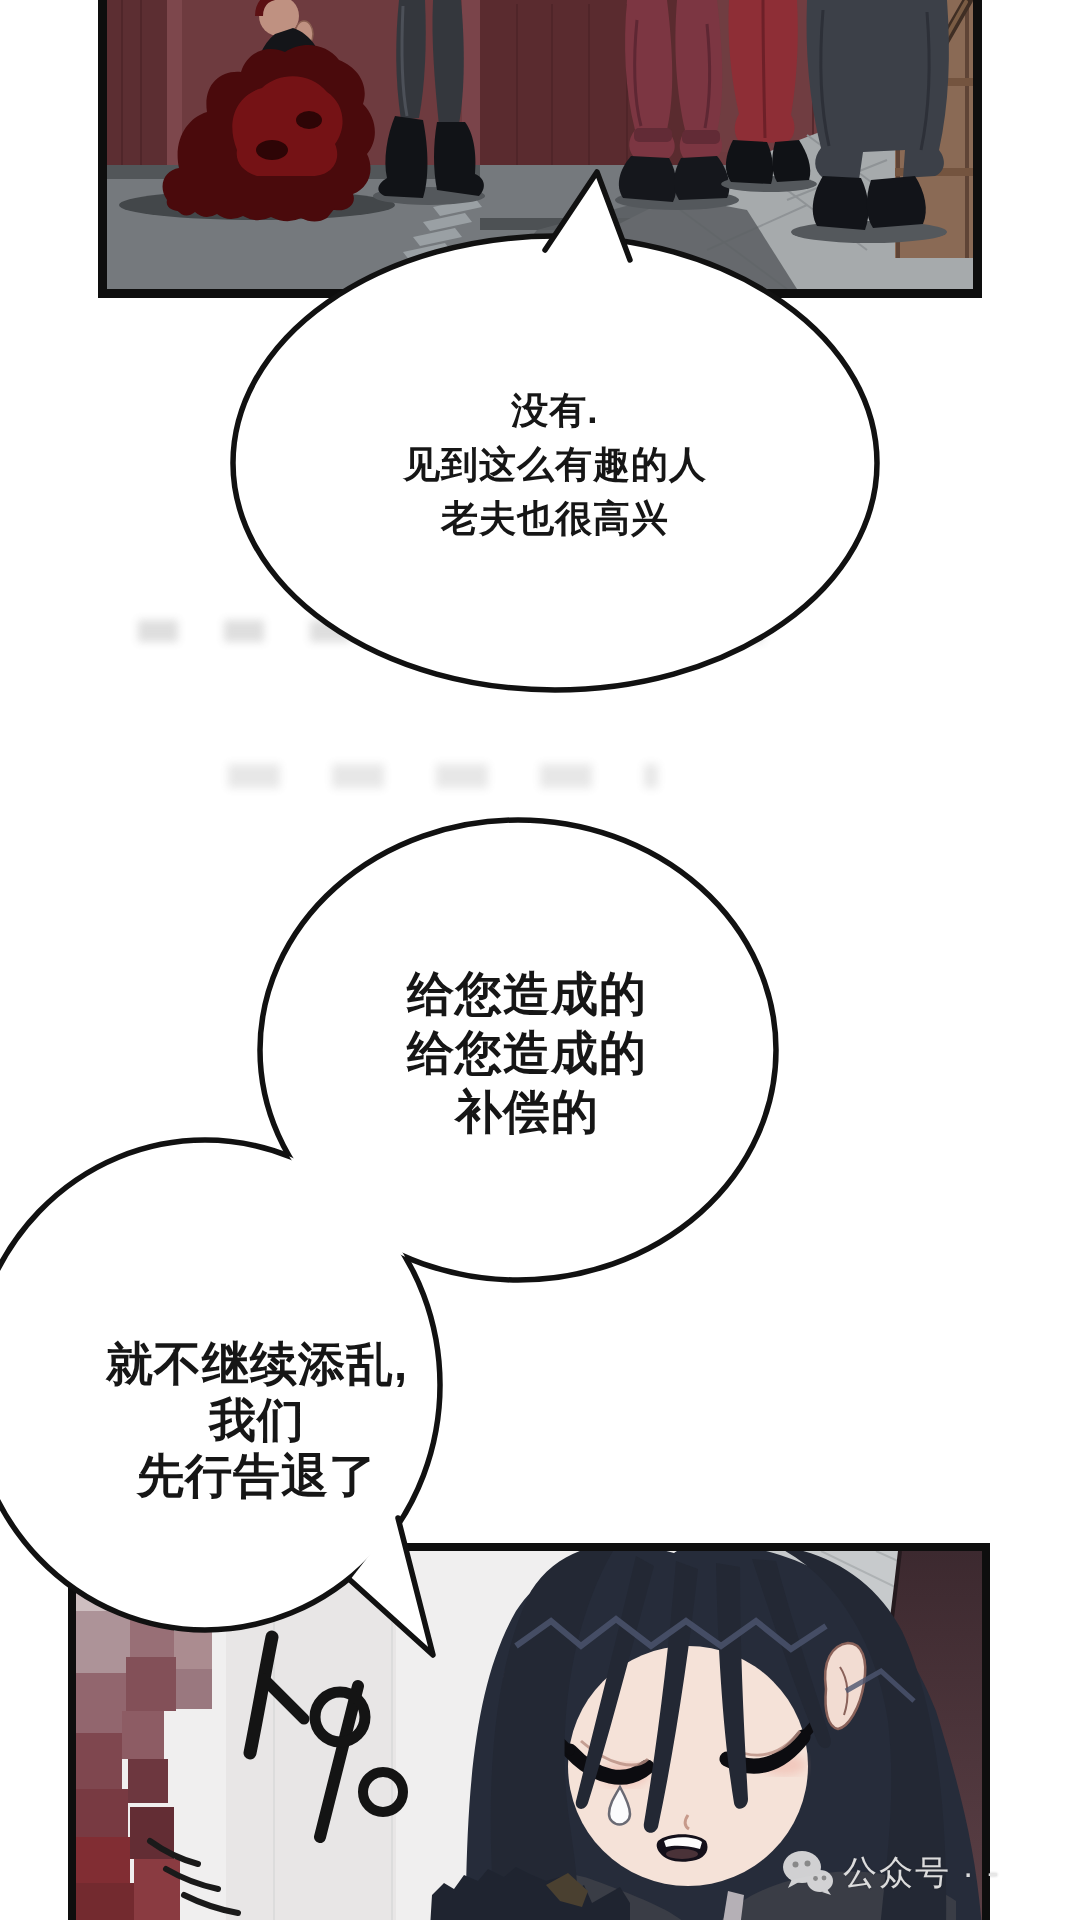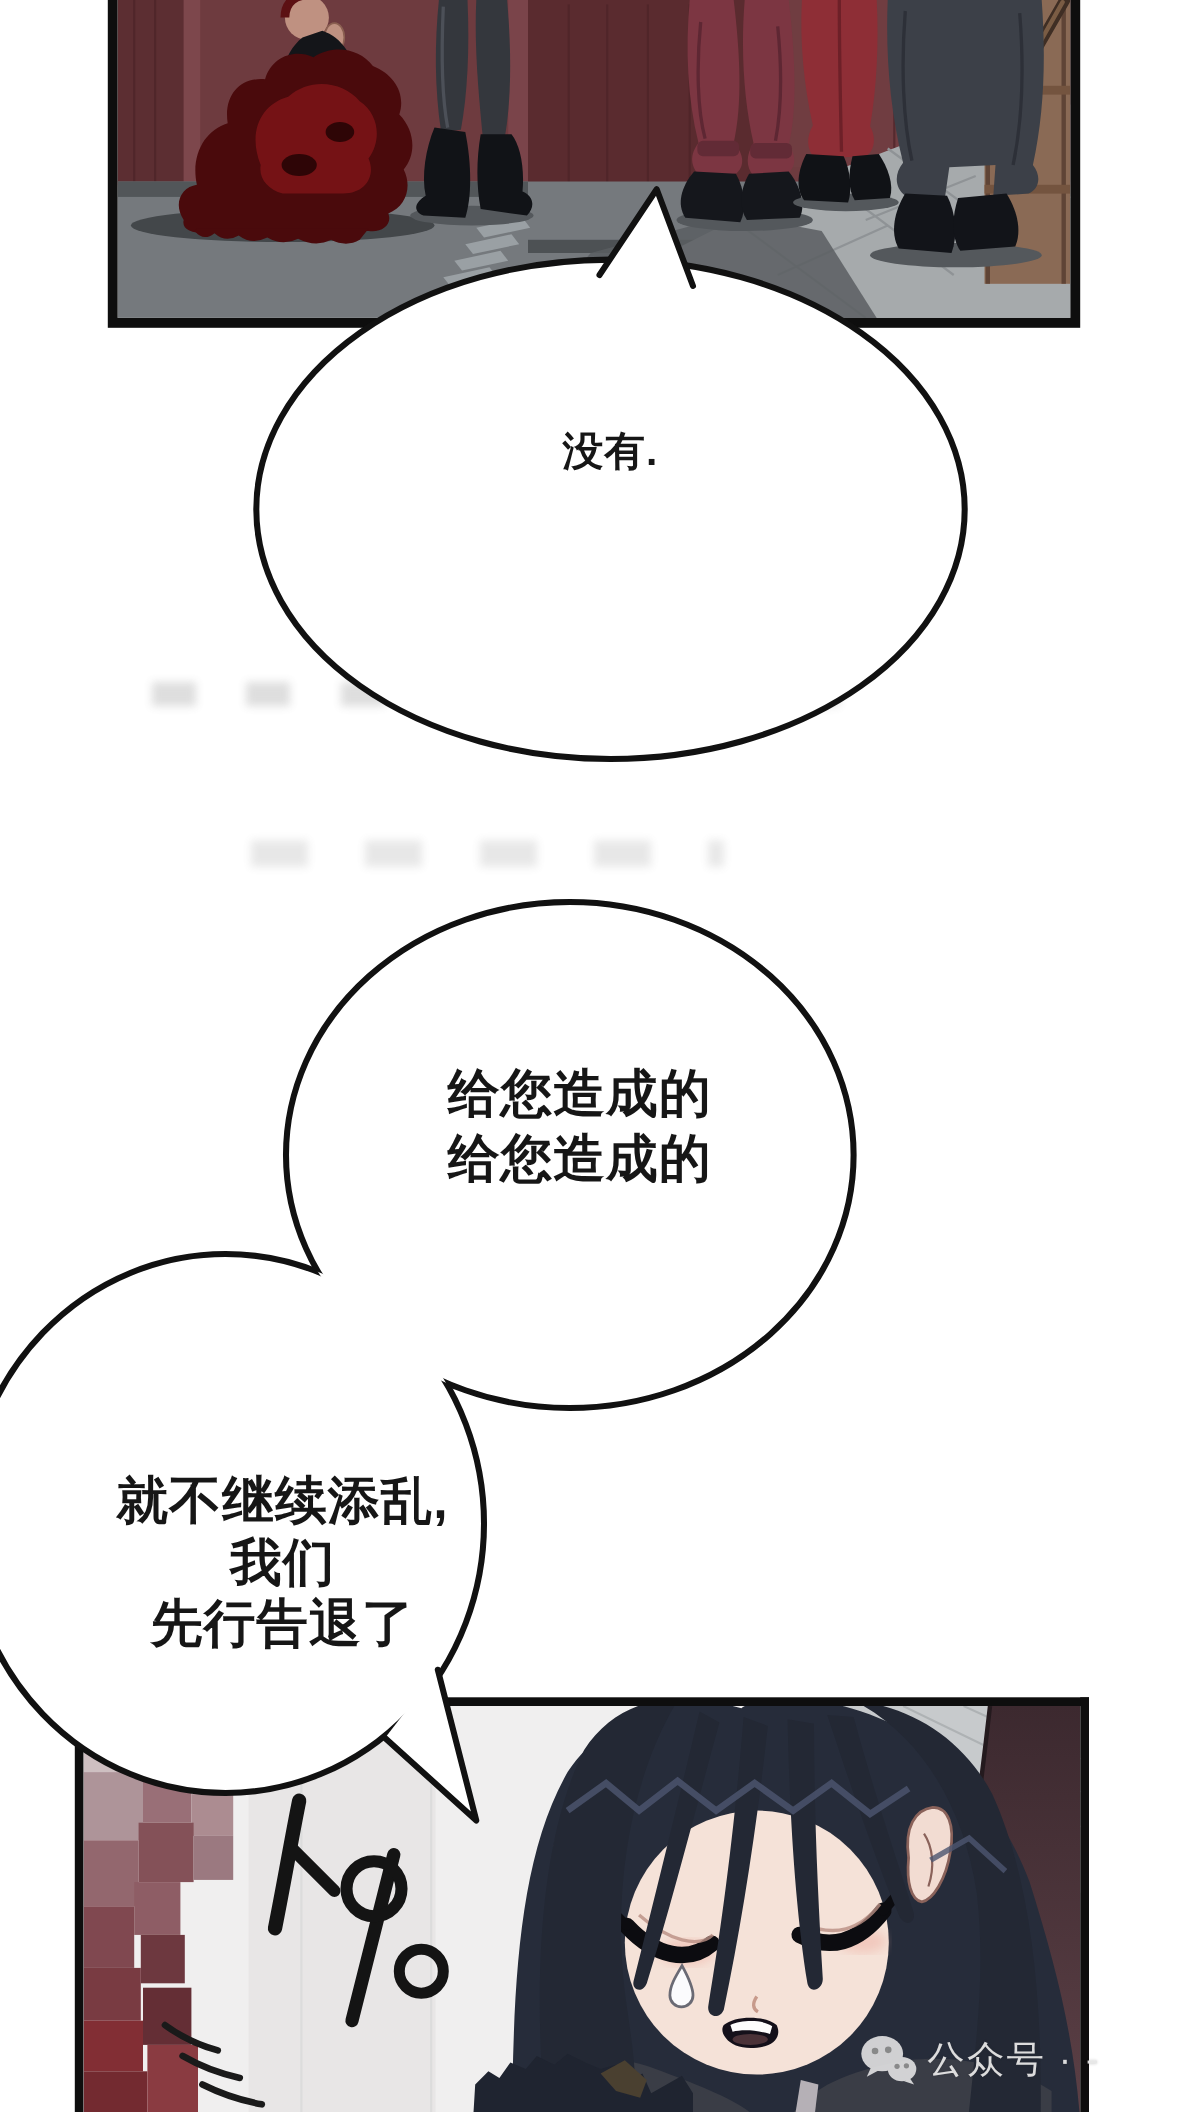--- a/index.html
+++ b/index.html
@@ -312,24 +312,27 @@
     <ellipse class="bubline" cx="518" cy="1050" rx="258" ry="230" mask="url(#not-e3)"></ellipse>
   </g>
   <g>
     <ellipse class="bubline" cx="205" cy="1385" rx="235" ry="245" mask="url(#not-e2)"></ellipse>
     <path class="tail" d="M 350 1580 L 433 1655 L 398 1518"></path>
   </g>
 </svg>
 
 <div id="bubble1-text" class="btext">
   <div>没有.</div>
+  <div>见到这么有趣的人</div>
+  <div>老夫也很高兴</div>
 </div>
 <div id="bubble2-text" class="btext">
   <div>给您造成的</div>
   <div>给您造成的</div>
+  <div>补偿的</div>
 </div>
 <div id="bubble3-text" class="btext">
   <div>就不继续添乱,</div>
   <div>我们</div>
   <div>先行告退了</div>
 </div>
 
 <div id="watermark">
   <svg width="52" height="46" viewBox="0 0 52 46">
     <g fill="#e9e9e9" opacity=".92">

